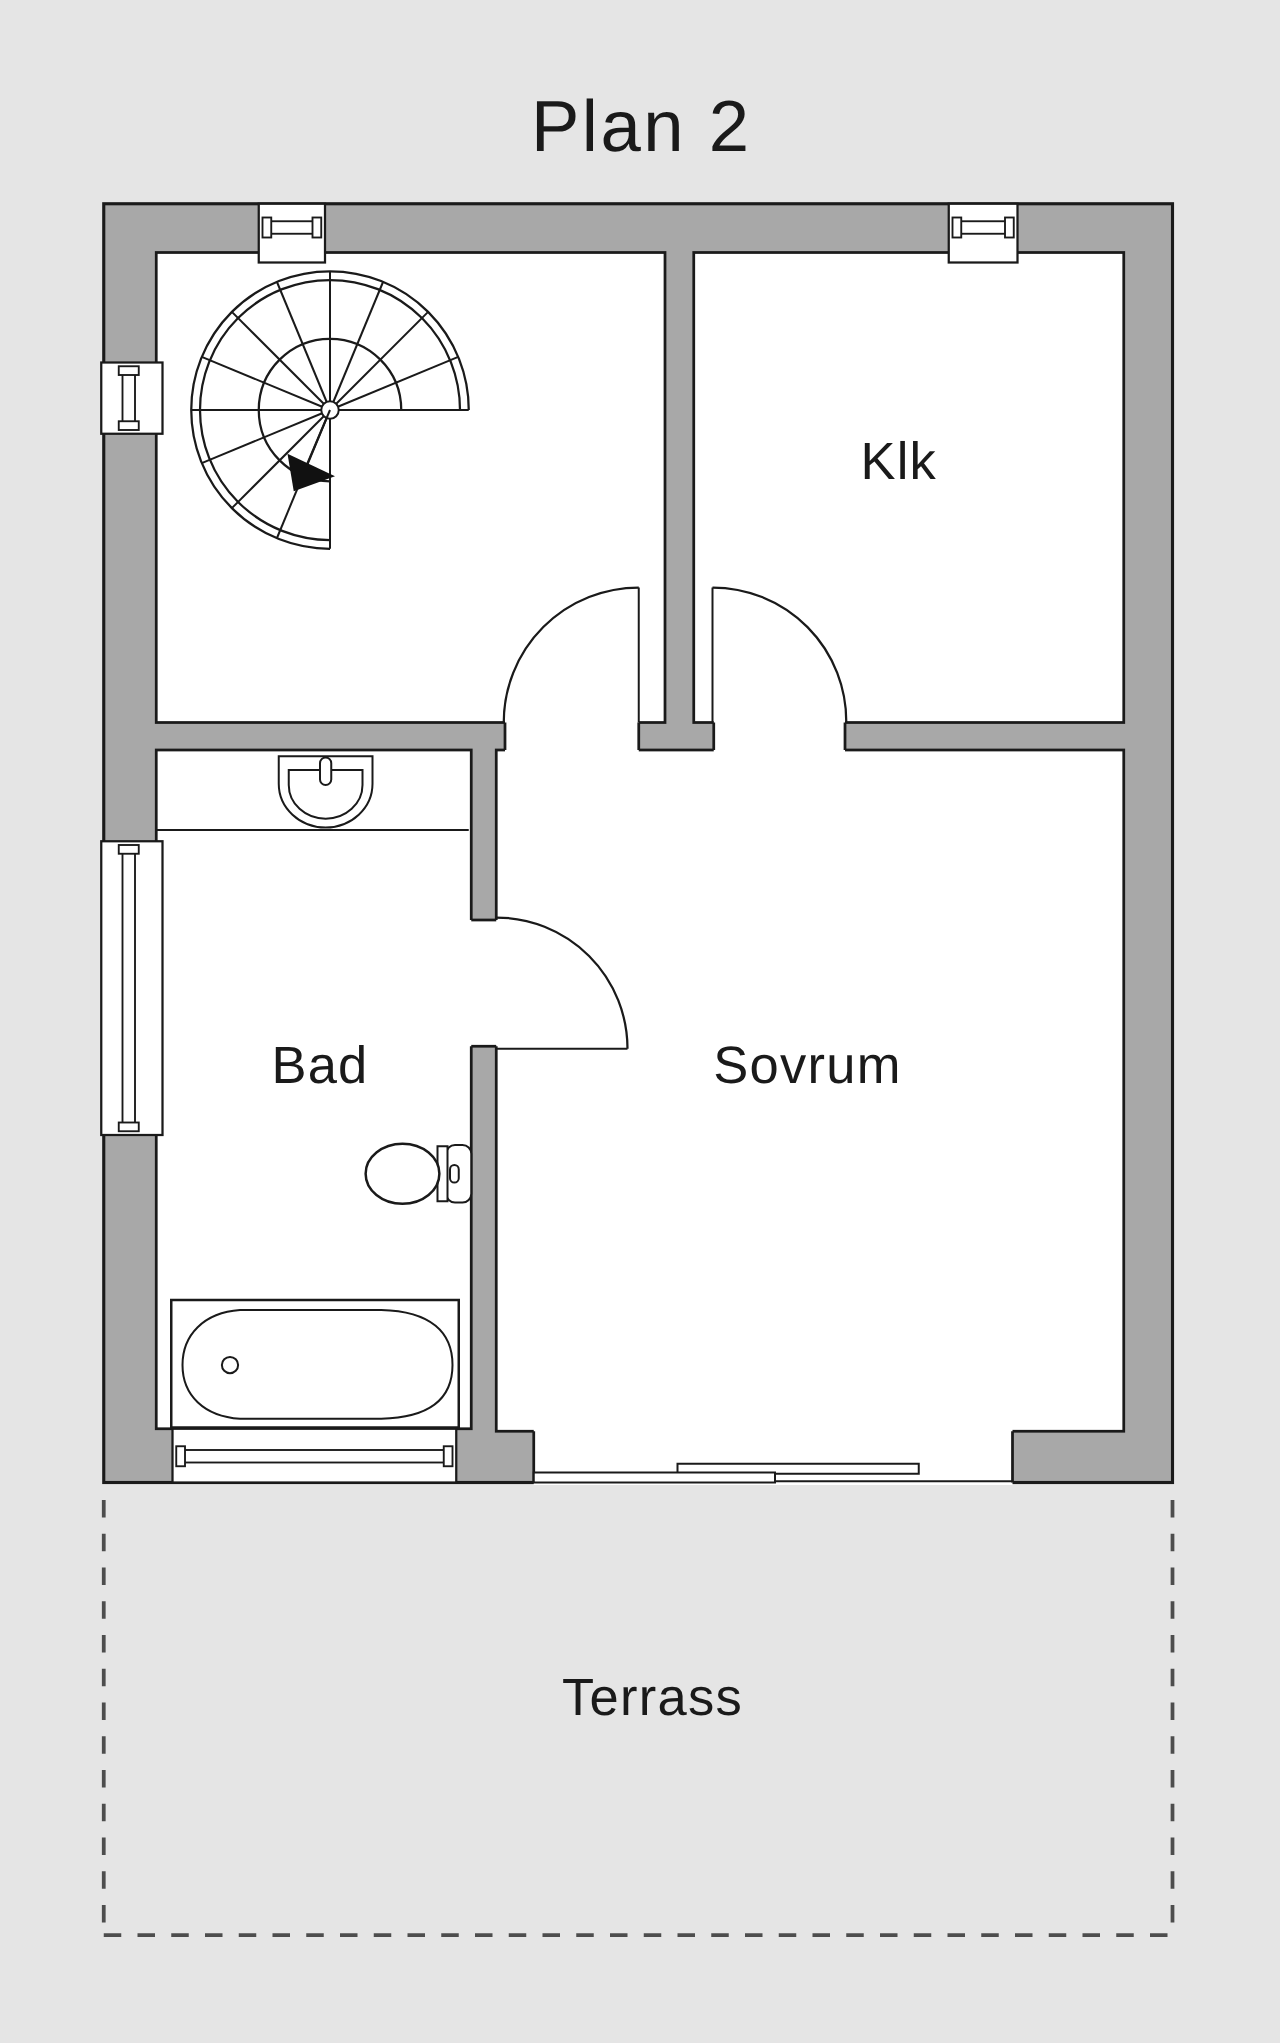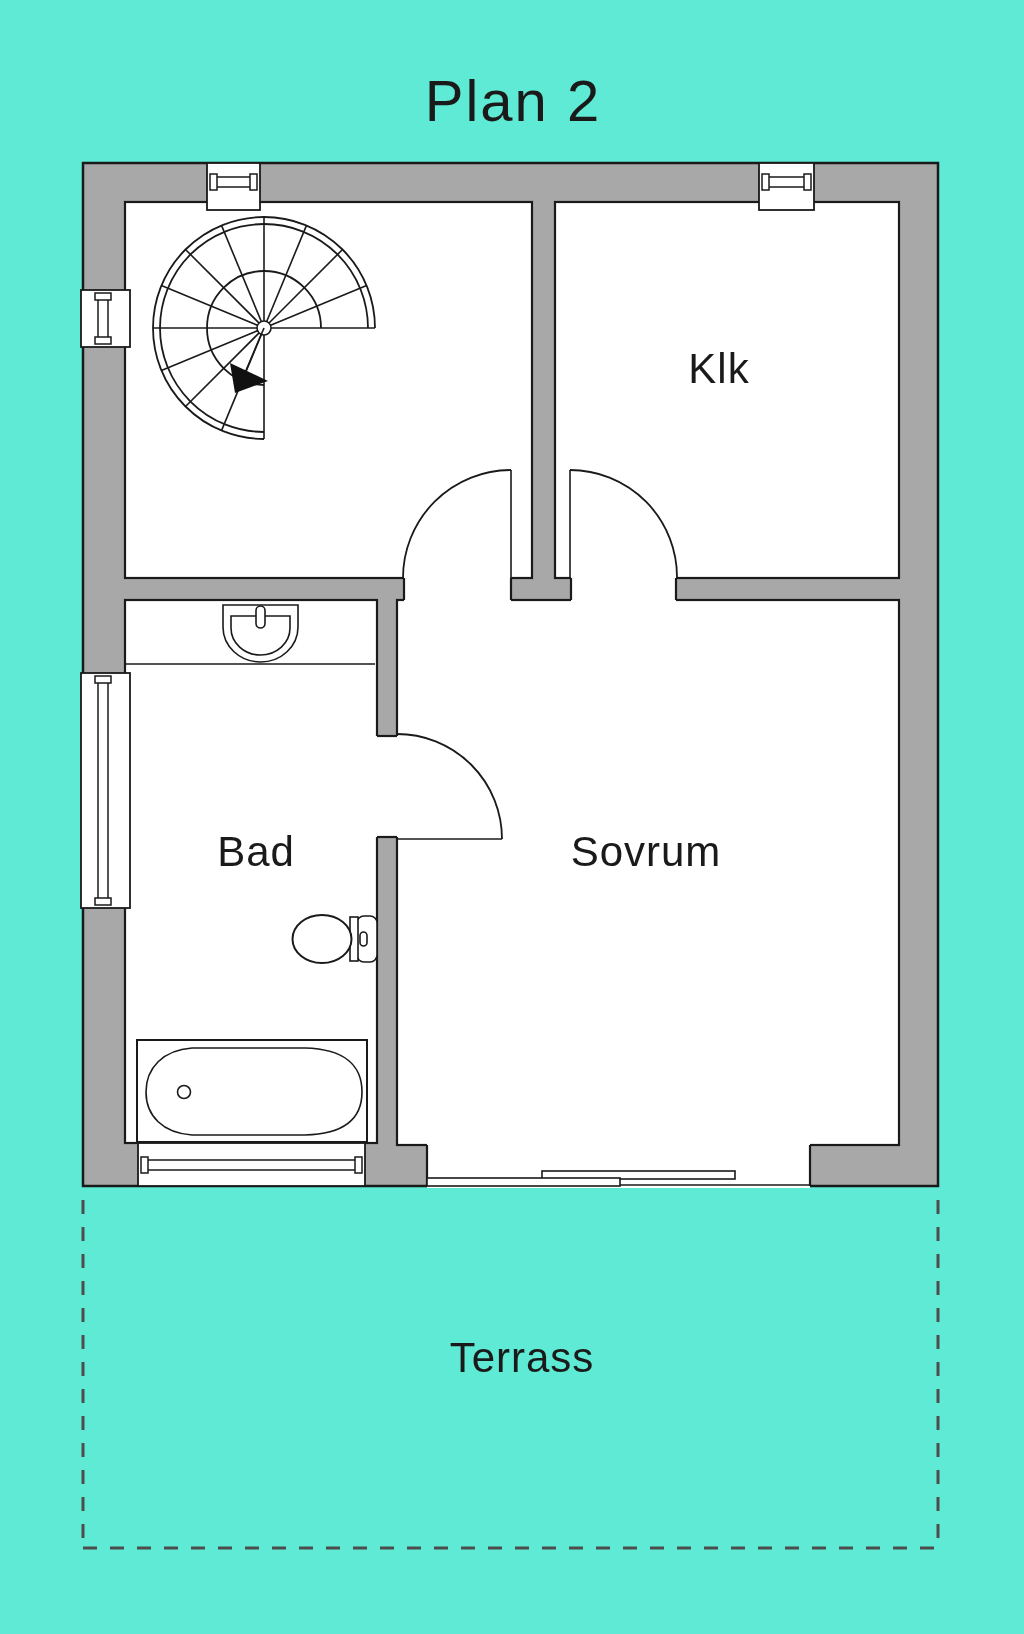--- a/index.html
+++ b/index.html
@@ -1,16 +1,16 @@
 <!DOCTYPE html>
 <html><head>
 <meta charset="utf-8">
 <style>
   html,body{margin:0;padding:0;background:#ffffff;}
-  .page{width:1024px;height:1634px;position:relative;background:#5eead4;
+  .page{width:1024px;height:1634px;position:relative;background:#e5e5e5;
         font-family:"Liberation Sans", sans-serif;}
   svg{display:block;}
   .room{fill:#ffffff;stroke:#1a1a1a;stroke-width:2.2;}
   .carve{fill:#ffffff;stroke:none;}
   .cap{stroke:#1a1a1a;stroke-width:2.2;fill:none;}
   .thin{stroke:#1a1a1a;stroke-width:1.6;fill:none;}
   .fix{fill:#ffffff;stroke:#1a1a1a;stroke-width:2;}
   .fixthin{fill:#ffffff;stroke:#1a1a1a;stroke-width:1.6;}
   .arc{fill:none;stroke:#1a1a1a;stroke-width:1.8;}
   .winframe{fill:#ffffff;stroke:#1a1a1a;stroke-width:1.8;}

